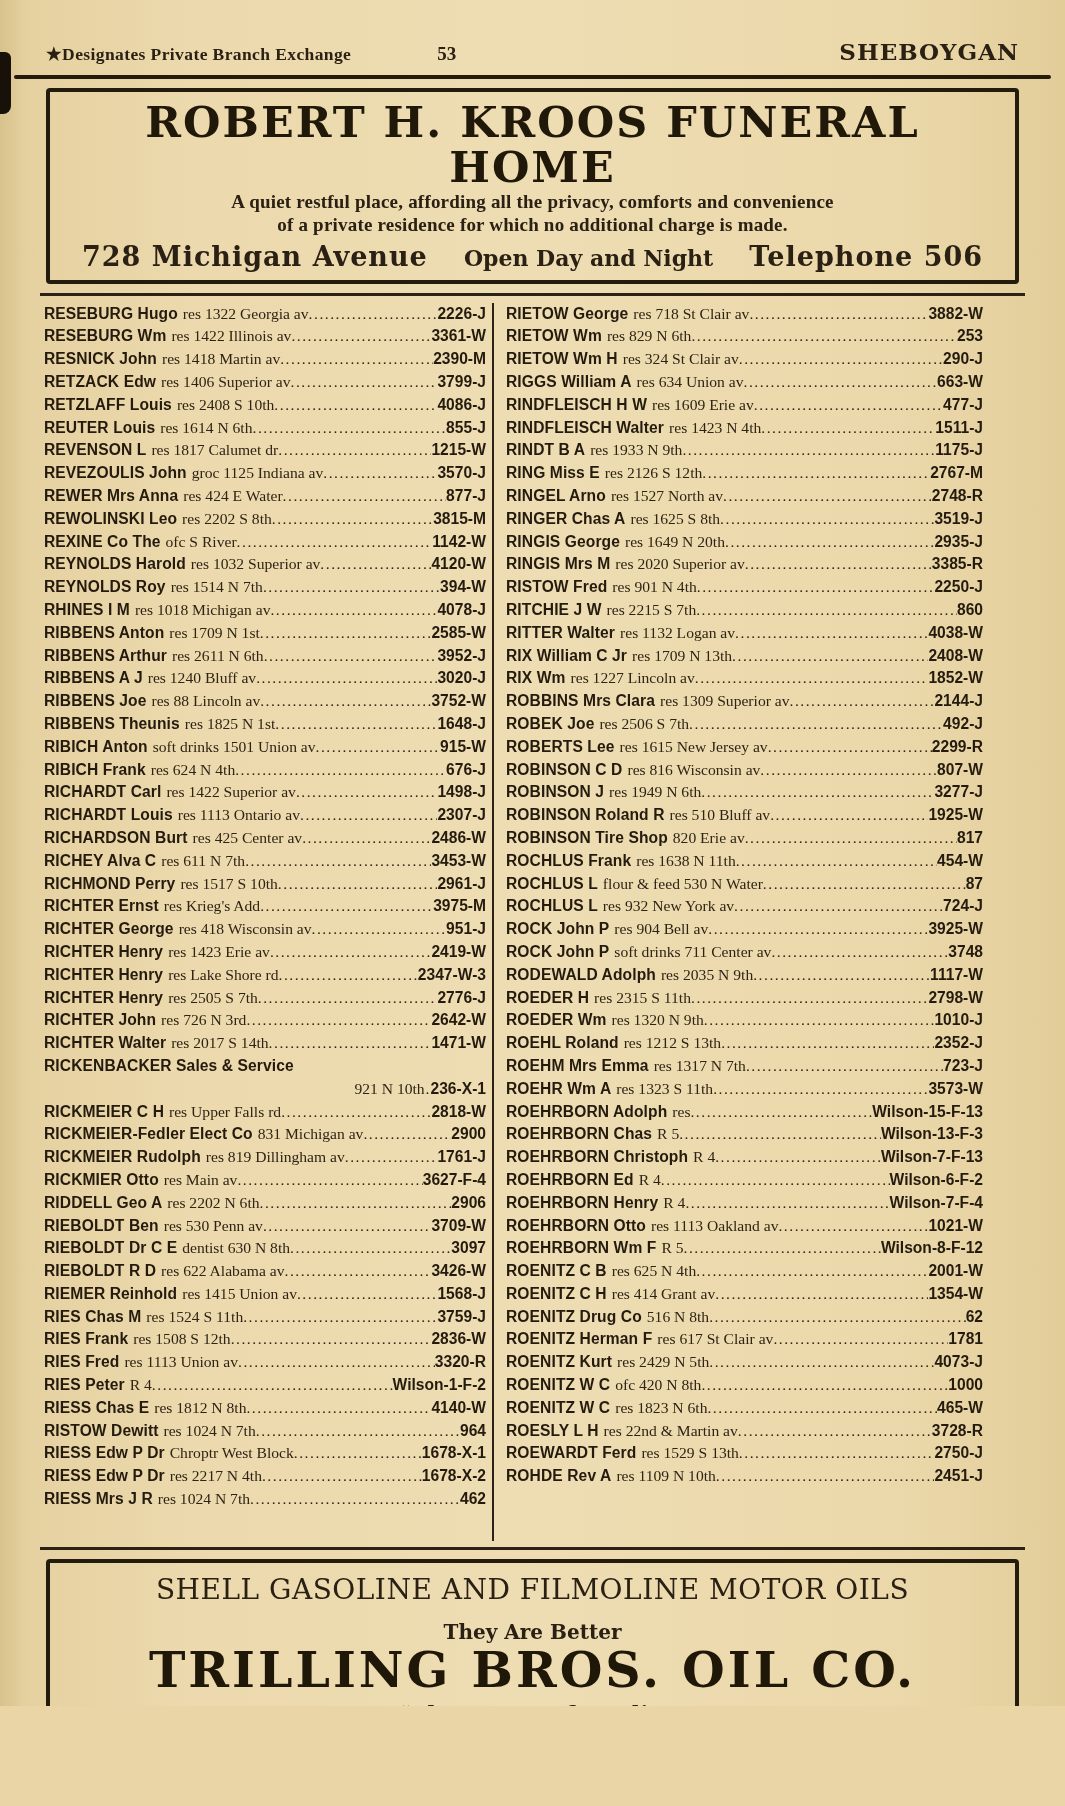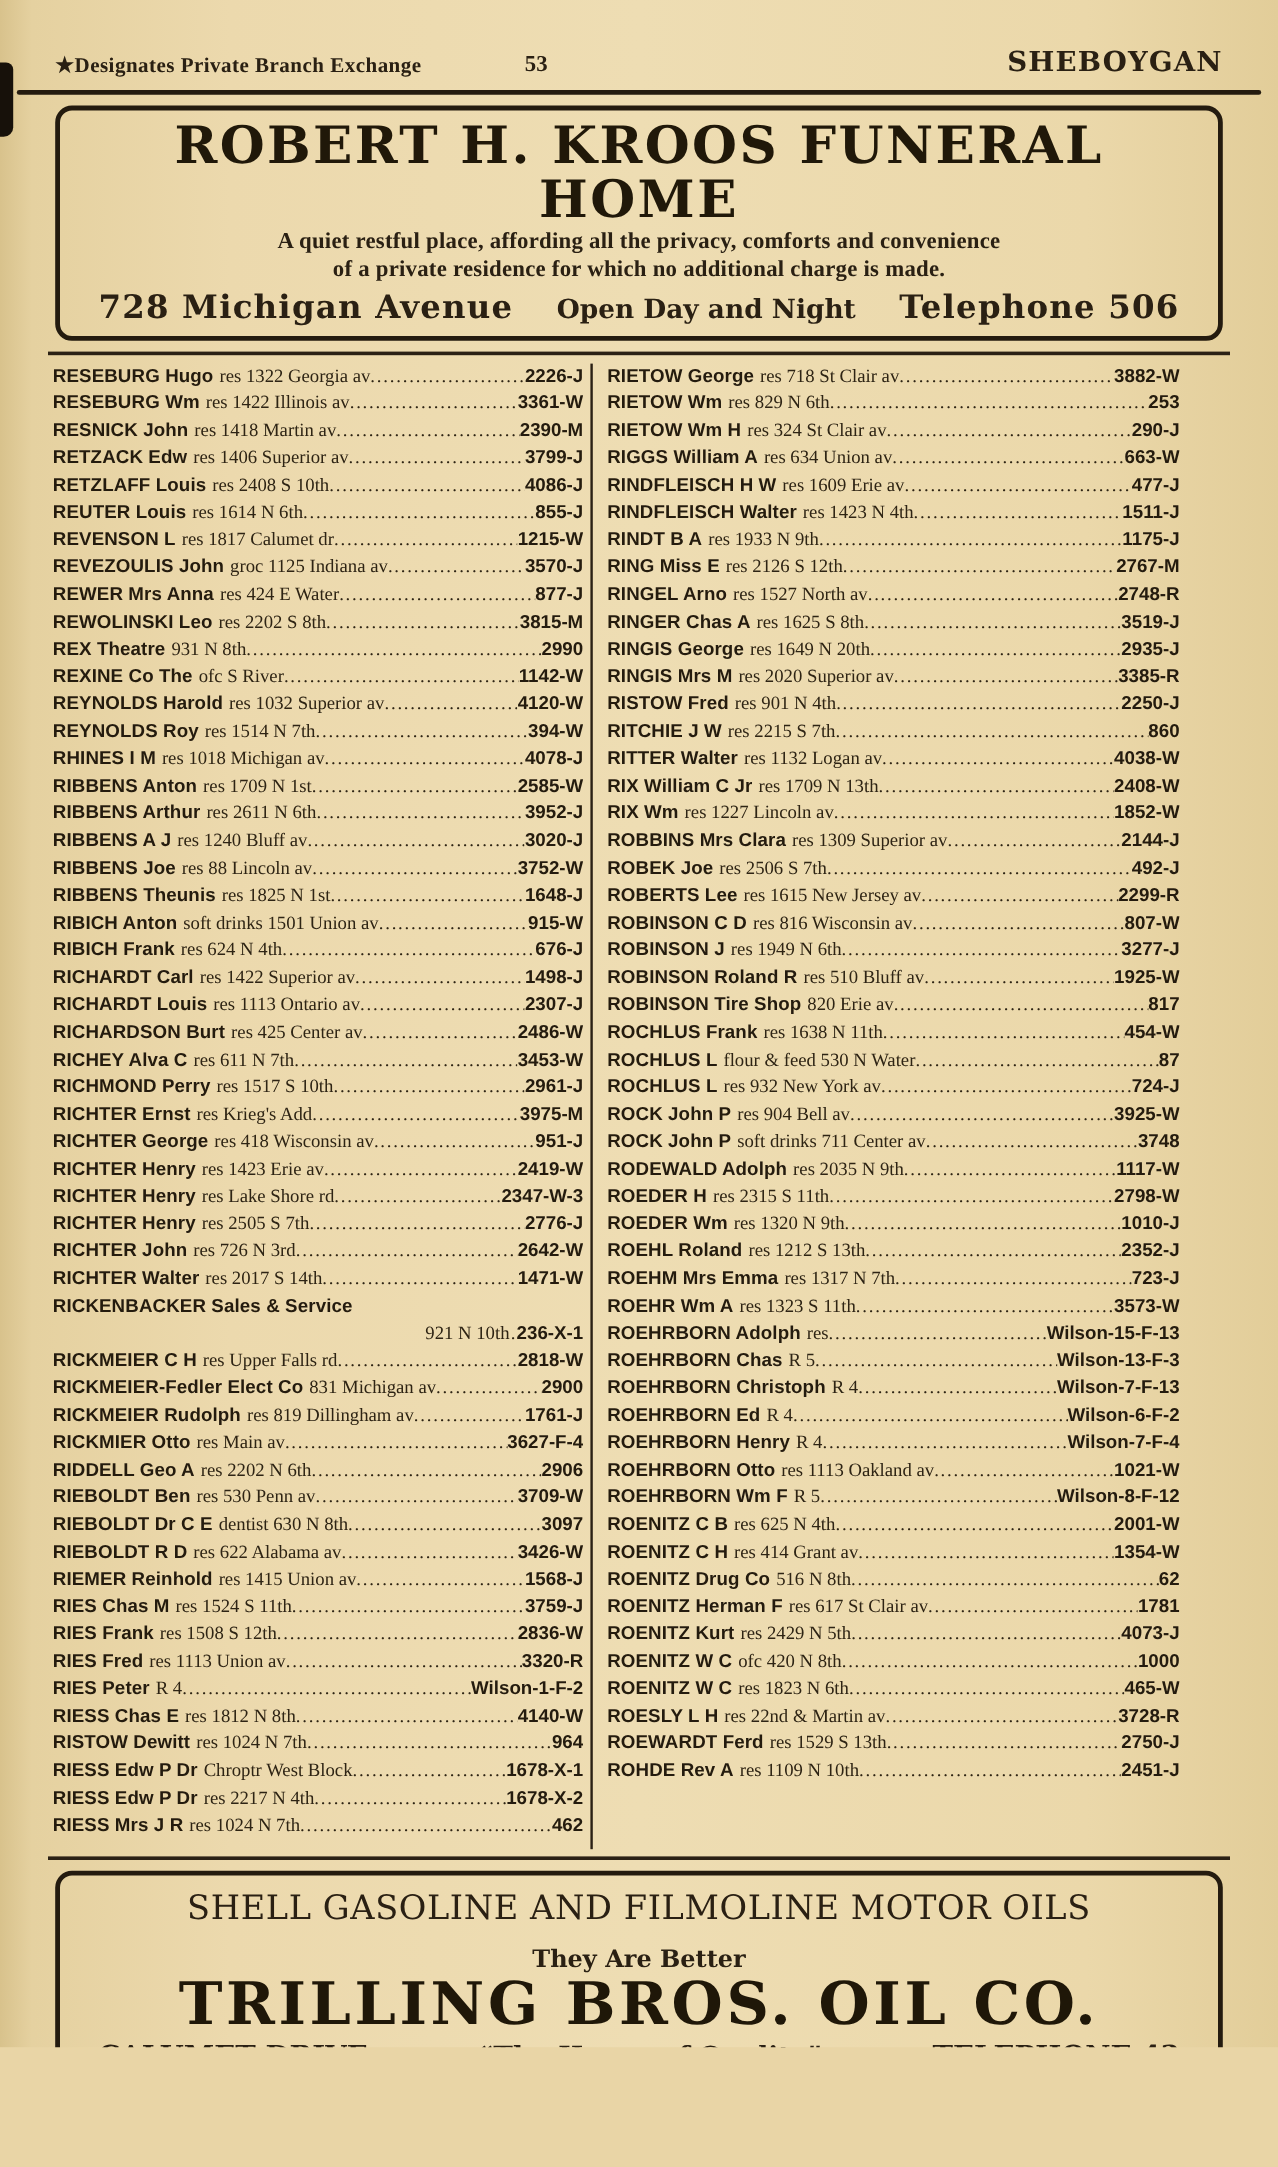--- a/index.html
+++ b/index.html
@@ -26,21 +26,21 @@
     padding:38px 46px 6px 46px;
   }
   .hdr .pbx { font-weight:bold; font-size:17.5px; letter-spacing:.4px; }
   .hdr .pgnum { flex:0 0 auto; margin-left:86px; font-size:19px; font-weight:bold; }
   .hdr .city { margin-left:auto; font-weight:bold; font-size:23px; letter-spacing:1px; font-family:"DejaVu Serif",serif; }
   .rule-thick { height:4px; background:#241b0f; margin:4px 14px 0 14px; border-radius:2px; }
   .rule-thin  { height:3px; background:#2b2115; margin:0 40px; }
 
   
   .adbox {
-    border:4px solid #241b0f; border-radius:14px;
+    border:4px solid #241b0f; border-radius:4px;
     margin:9px 46px; background:transparent;
   }
   .top-ad { padding:6px 10px 8px 10px; }
   .top-ad .title {
     text-align:center; font-family:"DejaVu Serif",serif; font-weight:bold;
     font-size:43px; letter-spacing:2px; line-height:1.05; margin-top:2px;
     color:#201809;
   }
   .top-ad .tag { text-align:center; font-weight:bold; font-size:19px; line-height:1.22; letter-spacing:.2px; }
   .top-ad .botrow { display:flex; align-items:baseline; padding:4px 22px 0 22px; }
@@ -160,26 +160,20 @@
           <span class="dots"></span>
           <span class="ph">877-J</span>
         </div>
         <div class="entry">
           <span class="nm">REWOLINSKI Leo</span>
           <span class="in">res 2202 S 8th</span>
           <span class="dots"></span>
           <span class="ph">3815-M</span>
         </div>
         <div class="entry">
-          <span class="nm">REX Theatre</span>
-          <span class="in">931 N 8th</span>
-          <span class="dots"></span>
-          <span class="ph">2990</span>
-        </div>
-        <div class="entry">
           <span class="nm">REXINE Co The</span>
           <span class="in">ofc S River</span>
           <span class="dots"></span>
           <span class="ph">1142-W</span>
         </div>
         <div class="entry">
           <span class="nm">REYNOLDS Harold</span>
           <span class="in">res 1032 Superior av</span>
           <span class="dots"></span>
           <span class="ph">4120-W</span>

